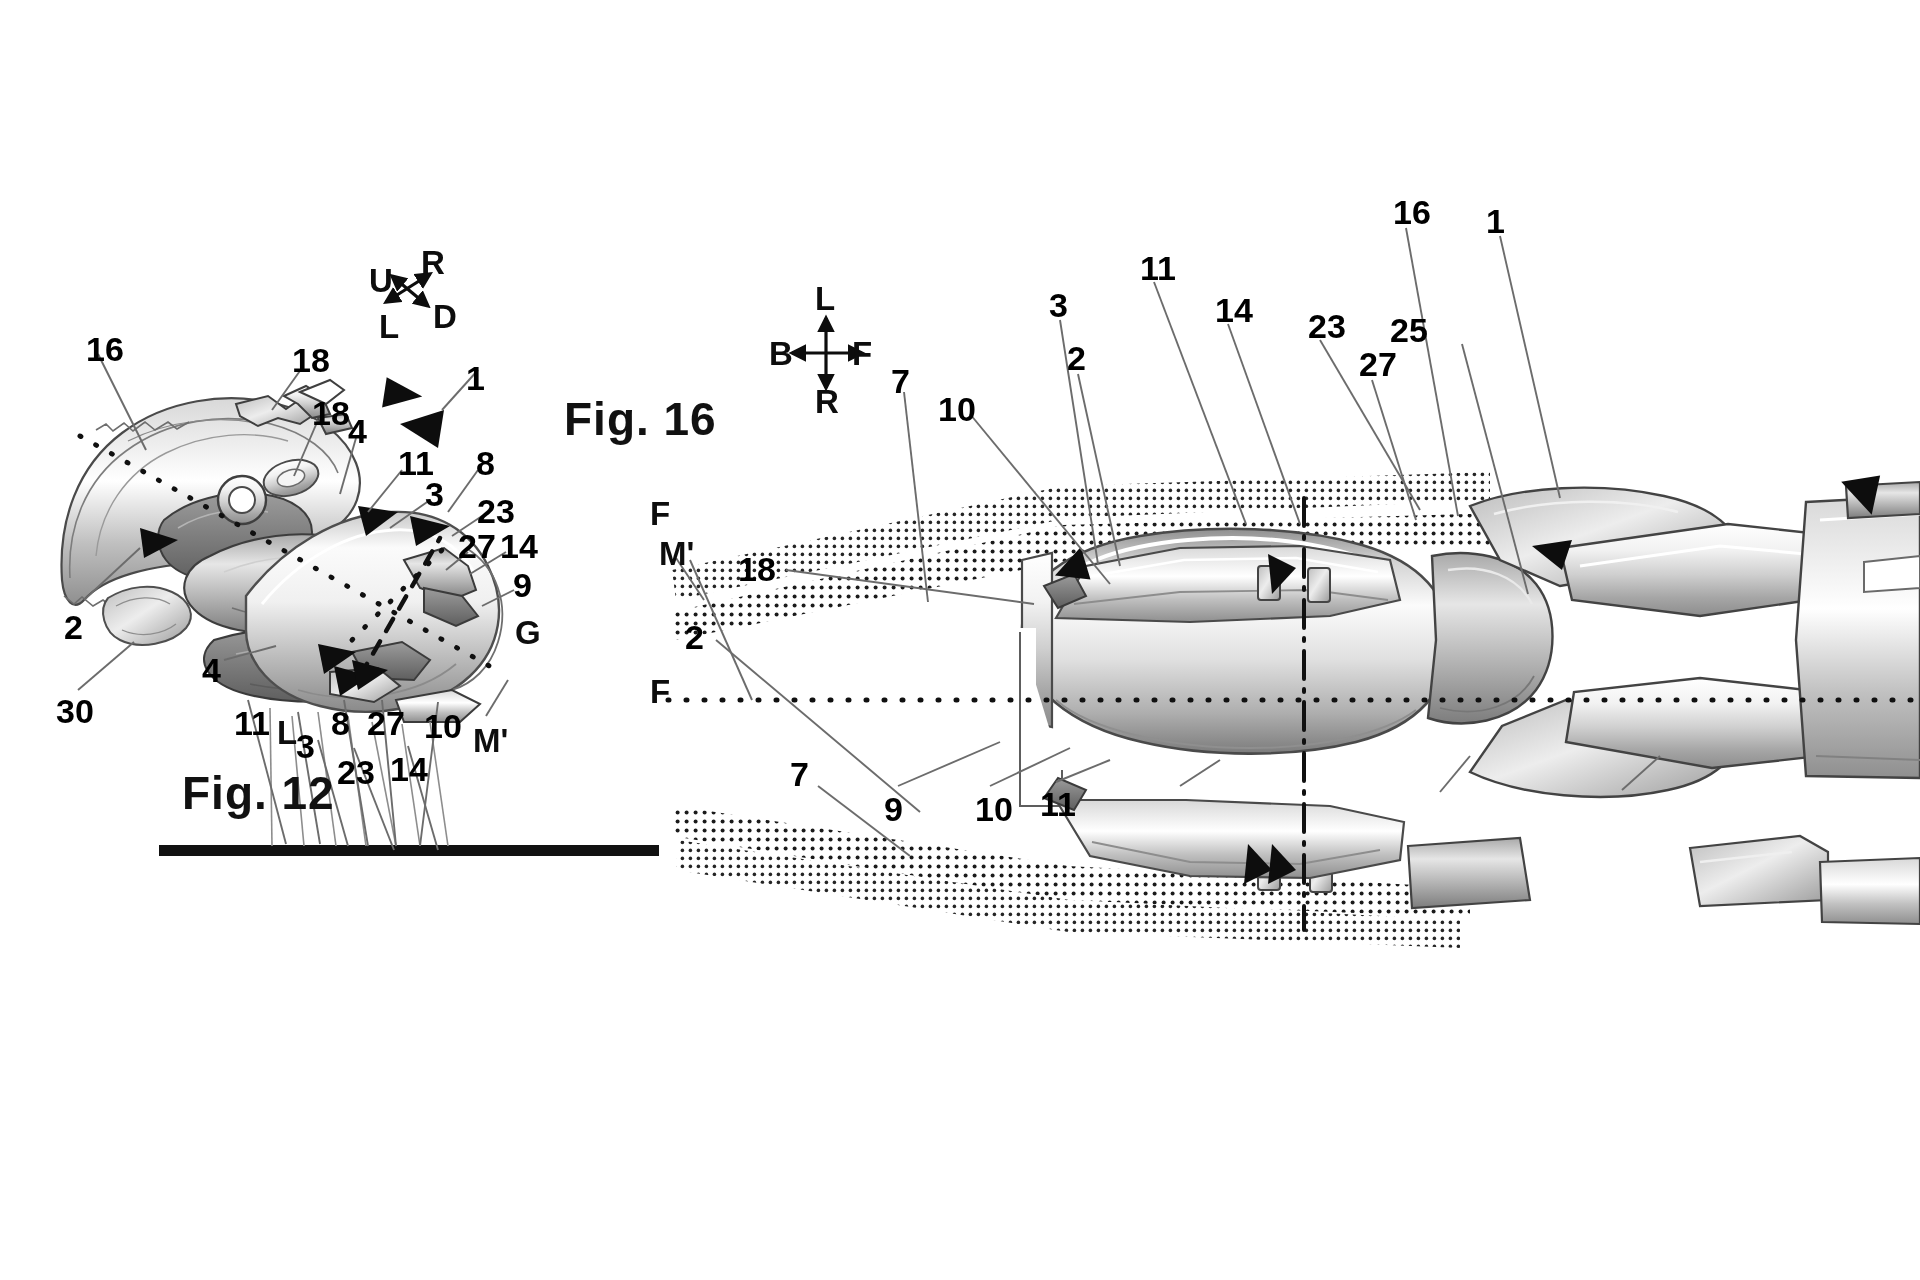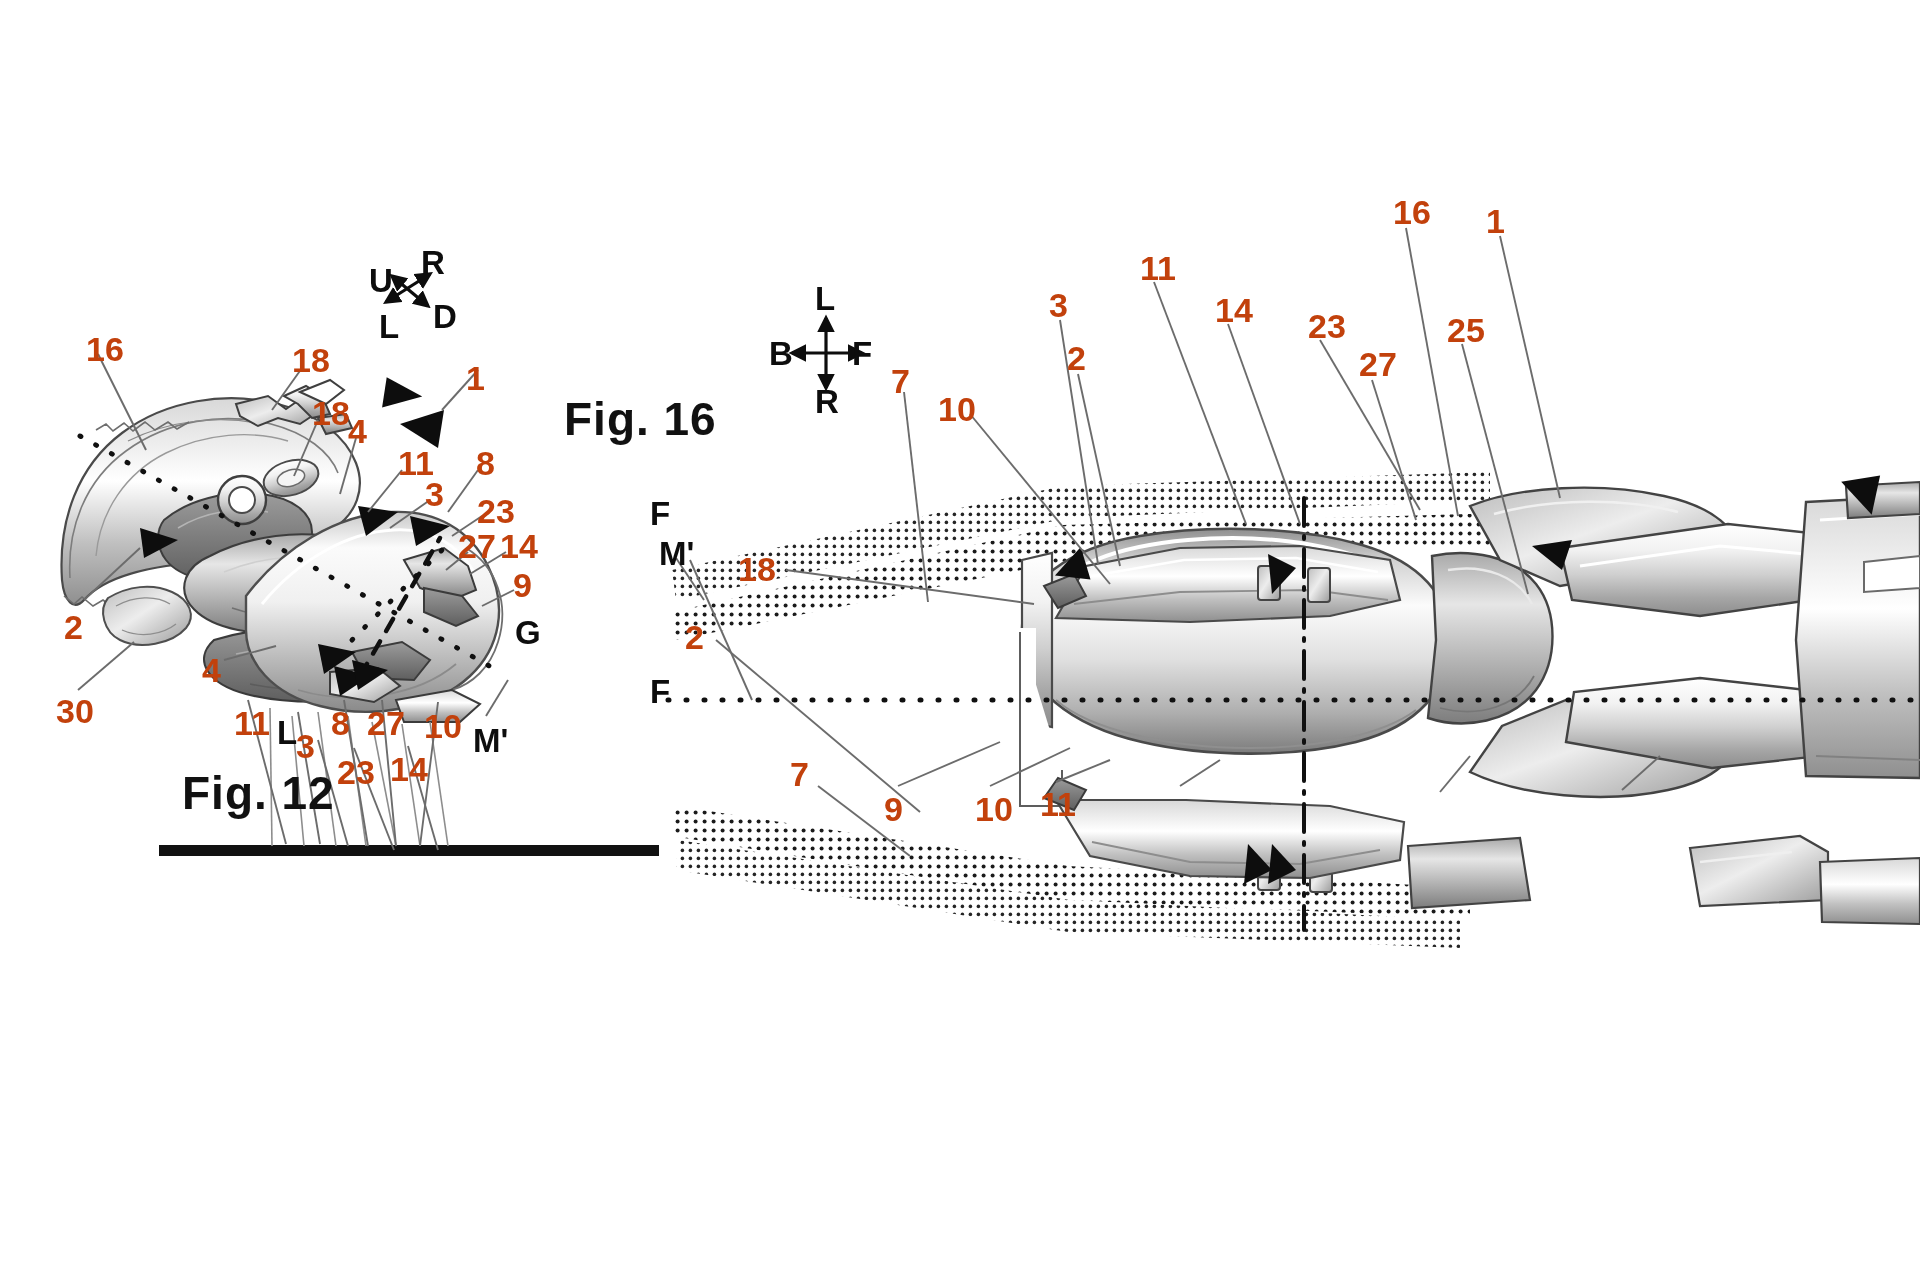--- a/index.html
+++ b/index.html
@@ -27,21 +27,21 @@
     left: 0; top: 0;
     width: 1920px;
     height: 1280px;
   }
   
   .ref {
     position: absolute;
     font-family: "Liberation Sans", sans-serif;
     font-weight: 700;
     font-size: 34px;
-    color: #c2410c;
+    color: #000000;
     line-height: 1;
     letter-spacing: 0px;
     white-space: nowrap;
     user-select: none;
   }
   
   .figcap {
     position: absolute;
     font-family: "Liberation Sans", sans-serif;
     font-weight: 700;
@@ -430,21 +430,21 @@
     <div class="ref" style="left:390px; top:752px;">14</div>
     <div class="mark" style="left:473px; top:724px;">M'</div>
     <div class="ref" style="left:466px; top:361px;">1</div>
 
     <div class="ref" style="left:1140px; top:251px;">11</div>
     <div class="ref" style="left:1049px; top:288px;">3</div>
     <div class="ref" style="left:1215px; top:293px;">14</div>
     <div class="ref" style="left:1308px; top:309px;">23</div>
     <div class="ref" style="left:1393px; top:195px;">16</div>
     <div class="ref" style="left:1486px; top:204px;">1</div>
-    <div class="ref" style="left:1447px; top:313px;">25</div>
+    <div class="ref" style="left:1390px; top:313px;">25</div>
     <div class="ref" style="left:1359px; top:347px;">27</div>
     <div class="ref" style="left:1067px; top:341px;">2</div>
     <div class="ref" style="left:891px;  top:364px;">7</div>
     <div class="ref" style="left:938px;  top:392px;">10</div>
     <div class="mark" style="left:650px; top:497px;">F</div>
     <div class="mark" style="left:659px; top:537px;">M'</div>
     <div class="ref" style="left:738px;  top:552px;">18</div>
     <div class="ref" style="left:685px;  top:620px;">2</div>
     <div class="mark" style="left:650px; top:675px;">F</div>
     <div class="ref" style="left:790px;  top:757px;">7</div>

